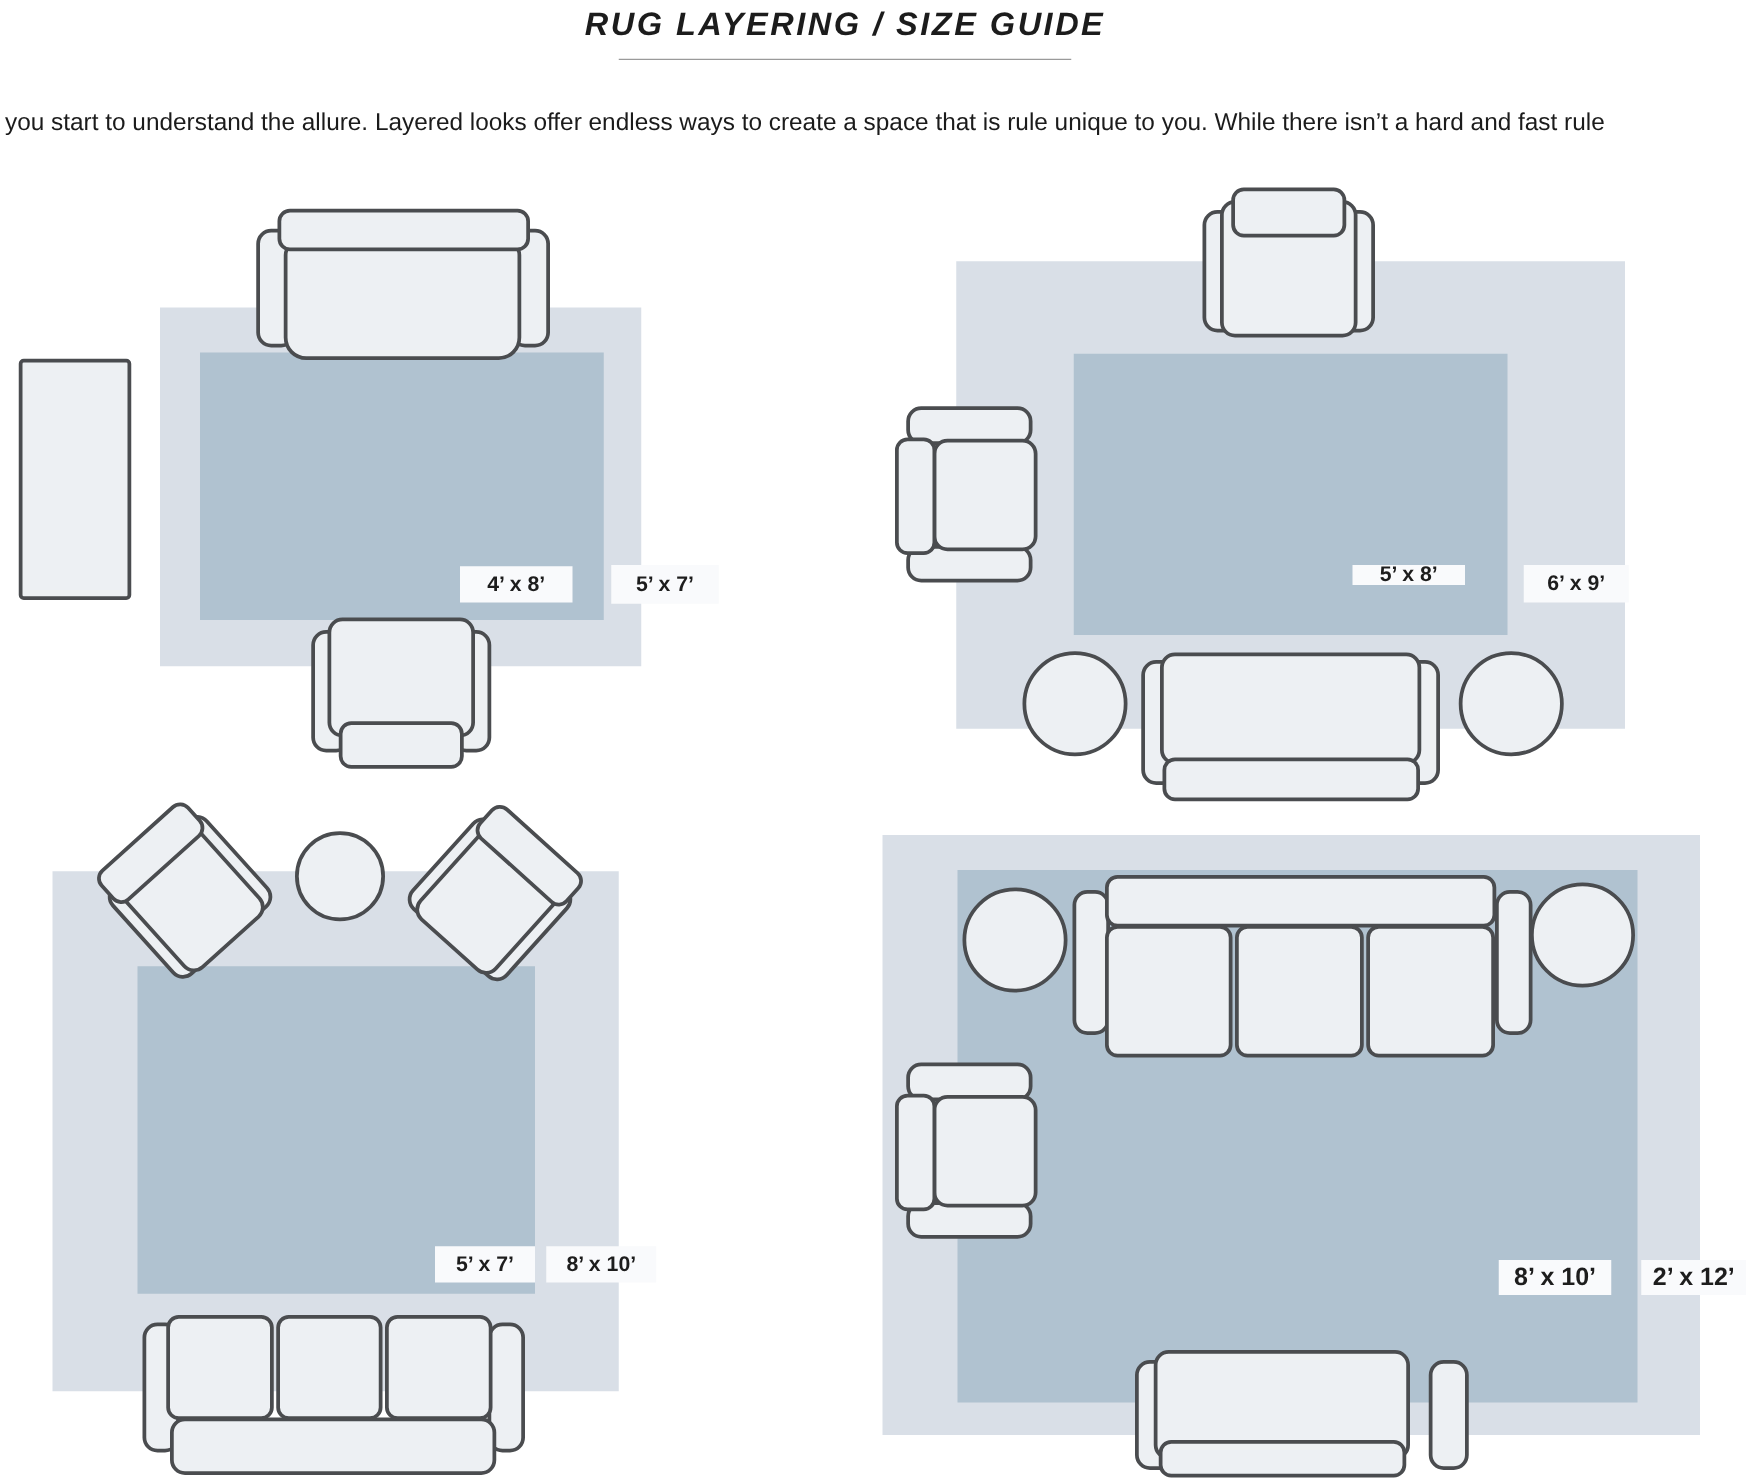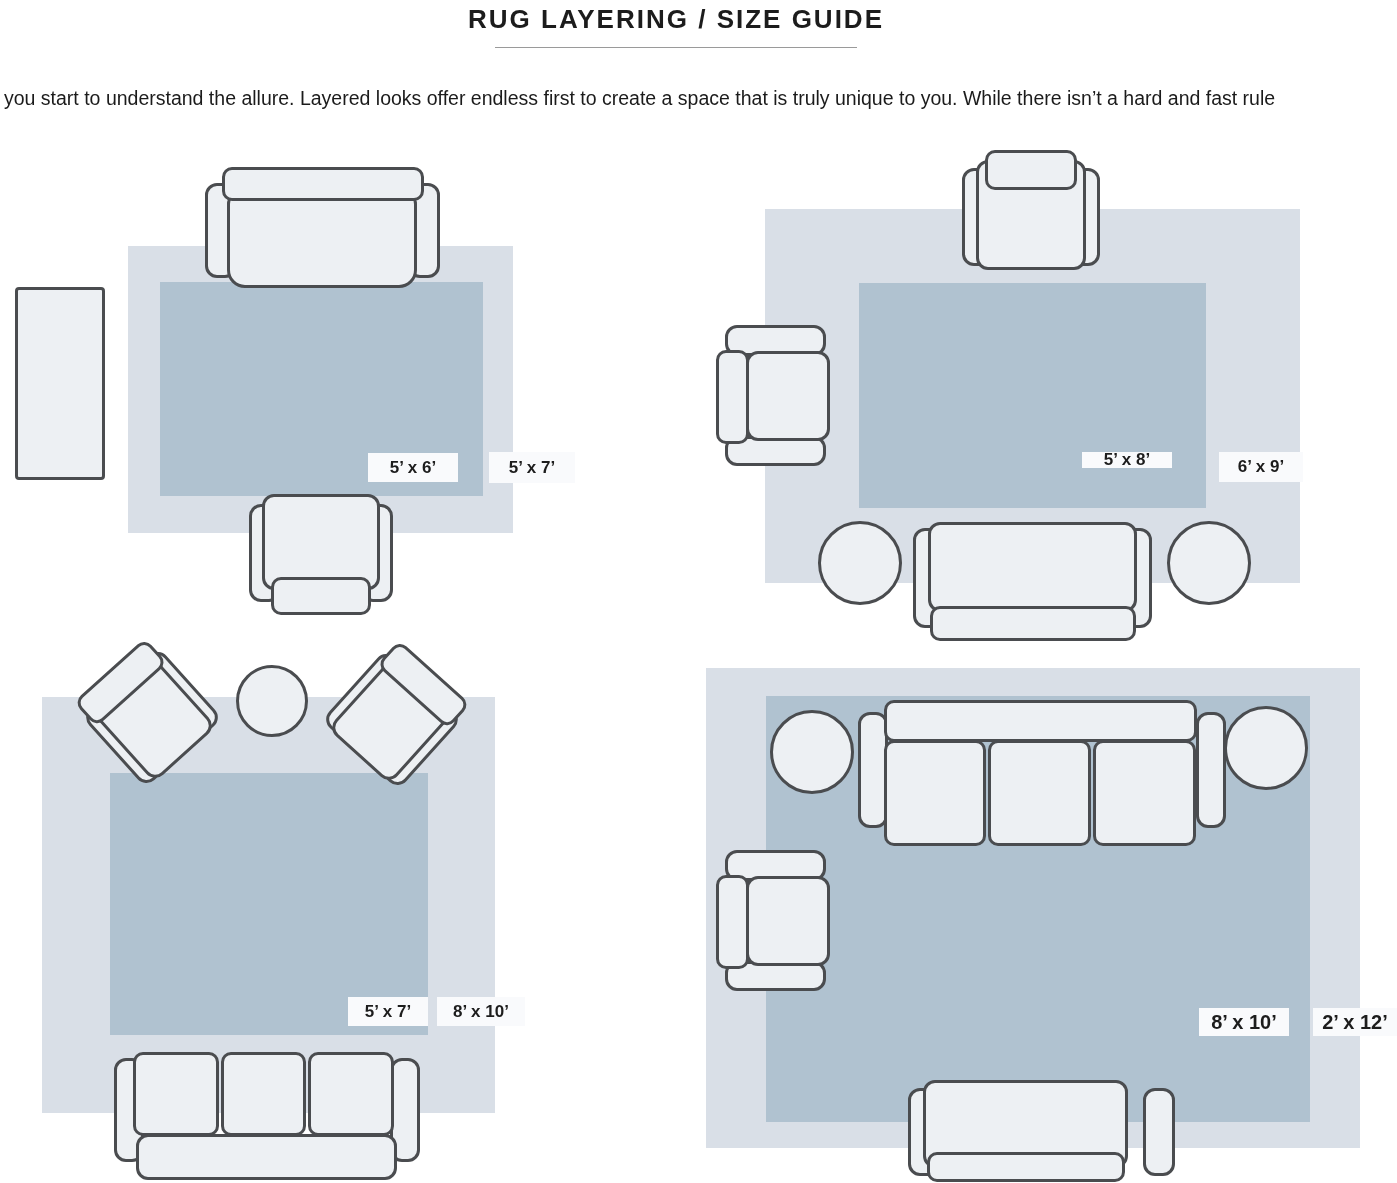--- a/index.html
+++ b/index.html
@@ -3,21 +3,21 @@
 <meta charset="utf-8">
 <style>
   html,body{margin:0;padding:0;background:#fff;}
   #canvas{
     position:relative;width:1397px;height:1183px;overflow:hidden;background:#ffffff;
     font-family:"Liberation Sans","DejaVu Sans",sans-serif;color:#1d1d1d;
   }
   .abs{position:absolute;}
   
   #page-header{position:absolute;left:0;top:0;width:1352px;text-align:center;}
-  #page-title{margin:0;padding-top:4px;font-size:26px;font-weight:700;letter-spacing:2px;color:#1c1c1c;}
+  #page-title{margin:0;padding-top:4px;font-size:26px;font-weight:700;letter-spacing:2px;color:#1c1c1c;font-style:italic;}
   #title-underline{width:362px;height:0;border-bottom:1px solid #9a9a9a;margin:12px auto 0 auto;}
   #intro{position:absolute;left:4px;top:84px;font-size:19.5px;line-height:29px;color:#1b1b1b;}
   #intro .line{white-space:nowrap;}
   
   .rug-outer{position:absolute;background:#d9dfe7;}
   .rug-inner{position:absolute;background:#b0c2d0;}
   
   .fur{position:absolute;background:#edf0f3;border:3px solid #4a4c4f;box-sizing:border-box;border-radius:12px;}
   .circle{border-radius:50%;}
   
@@ -30,40 +30,40 @@
 </head>
 <body>
 
 <div id="canvas">
 
   <div id="page-header">
     <h1 id="page-title">RUG LAYERING / SIZE GUIDE</h1>
     <div id="title-underline"></div>
   </div>
   <div id="intro">
-    <div class="line">you start to understand the allure. Layered looks offer endless first to create a space that is truly unique to you. While there isn’t a hard and fast rule</div>
+    <div class="line">you start to understand the allure. Layered looks offer endless ways to create a space that is rule unique to you. While there isn’t a hard and fast rule</div>
   </div>
 
   <div>
     <div class="rug-outer" style="left:128px;top:246px;width:385px;height:287px;"></div>
     <div class="rug-inner" style="left:160px;top:282px;width:323px;height:214px;"></div>
 
     <div class="fur" style="left:205px;top:183px;width:32px;height:95px;"></div>
     <div class="fur" style="left:408px;top:183px;width:32px;height:95px;"></div>
     <div class="fur" style="left:227px;top:192px;width:190px;height:96px;border-radius:12px 12px 18px 18px;"></div>
     <div class="fur" style="left:222px;top:167px;width:202px;height:34px;border-radius:10px;"></div>
 
     <div class="fur" style="left:15px;top:287px;width:90px;height:193px;border-radius:4px;"></div>
 
     <div class="fur" style="left:249px;top:504px;width:32px;height:98px;"></div>
     <div class="fur" style="left:361px;top:504px;width:32px;height:98px;"></div>
     <div class="fur" style="left:262px;top:494px;width:118px;height:96px;"></div>
     <div class="fur" style="left:271px;top:577px;width:100px;height:38px;border-radius:10px;"></div>
 
-    <div class="lbl" style="left:368px;top:453px;width:90px;height:29px;">5’ x 6’</div>
+    <div class="lbl" style="left:368px;top:453px;width:90px;height:29px;">4’ x 8’</div>
     <div class="lbl" style="left:489px;top:452px;width:86px;height:31px;">5’ x 7’</div>
   </div>
 
   <div>
     <div class="rug-outer" style="left:765px;top:209px;width:535px;height:374px;"></div>
     <div class="rug-inner" style="left:859px;top:283px;width:347px;height:225px;"></div>
 
     <div class="fur" style="left:962px;top:168px;width:32px;height:98px;"></div>
     <div class="fur" style="left:1068px;top:168px;width:32px;height:98px;"></div>
     <div class="fur" style="left:976px;top:160px;width:110px;height:110px;"></div>

